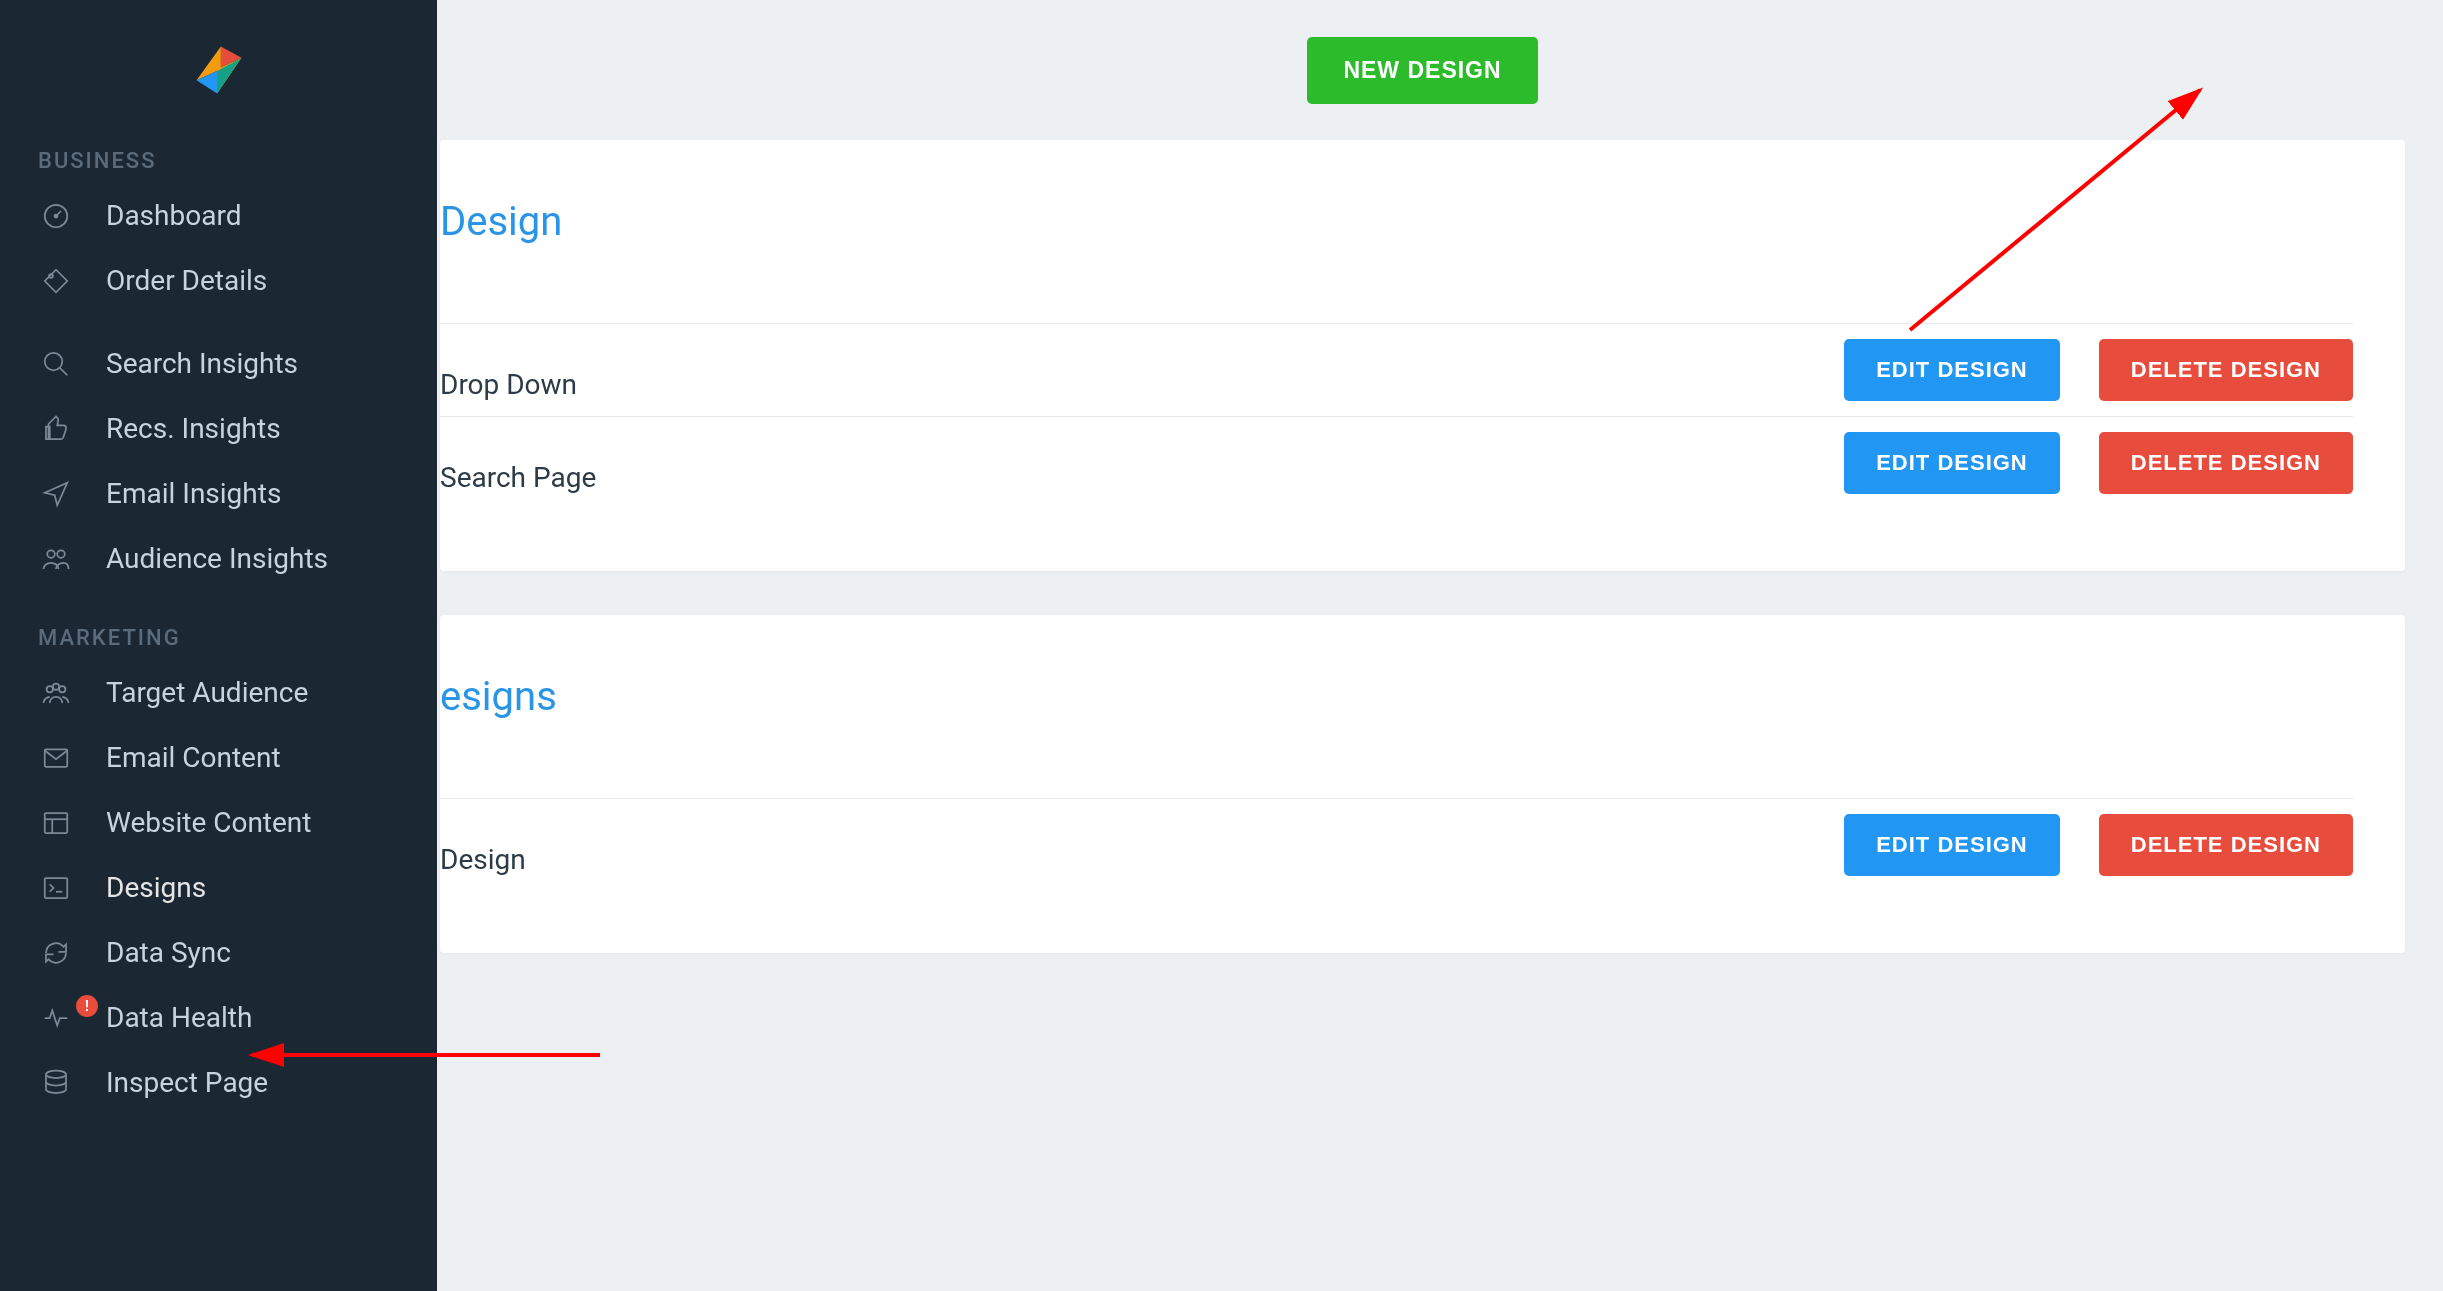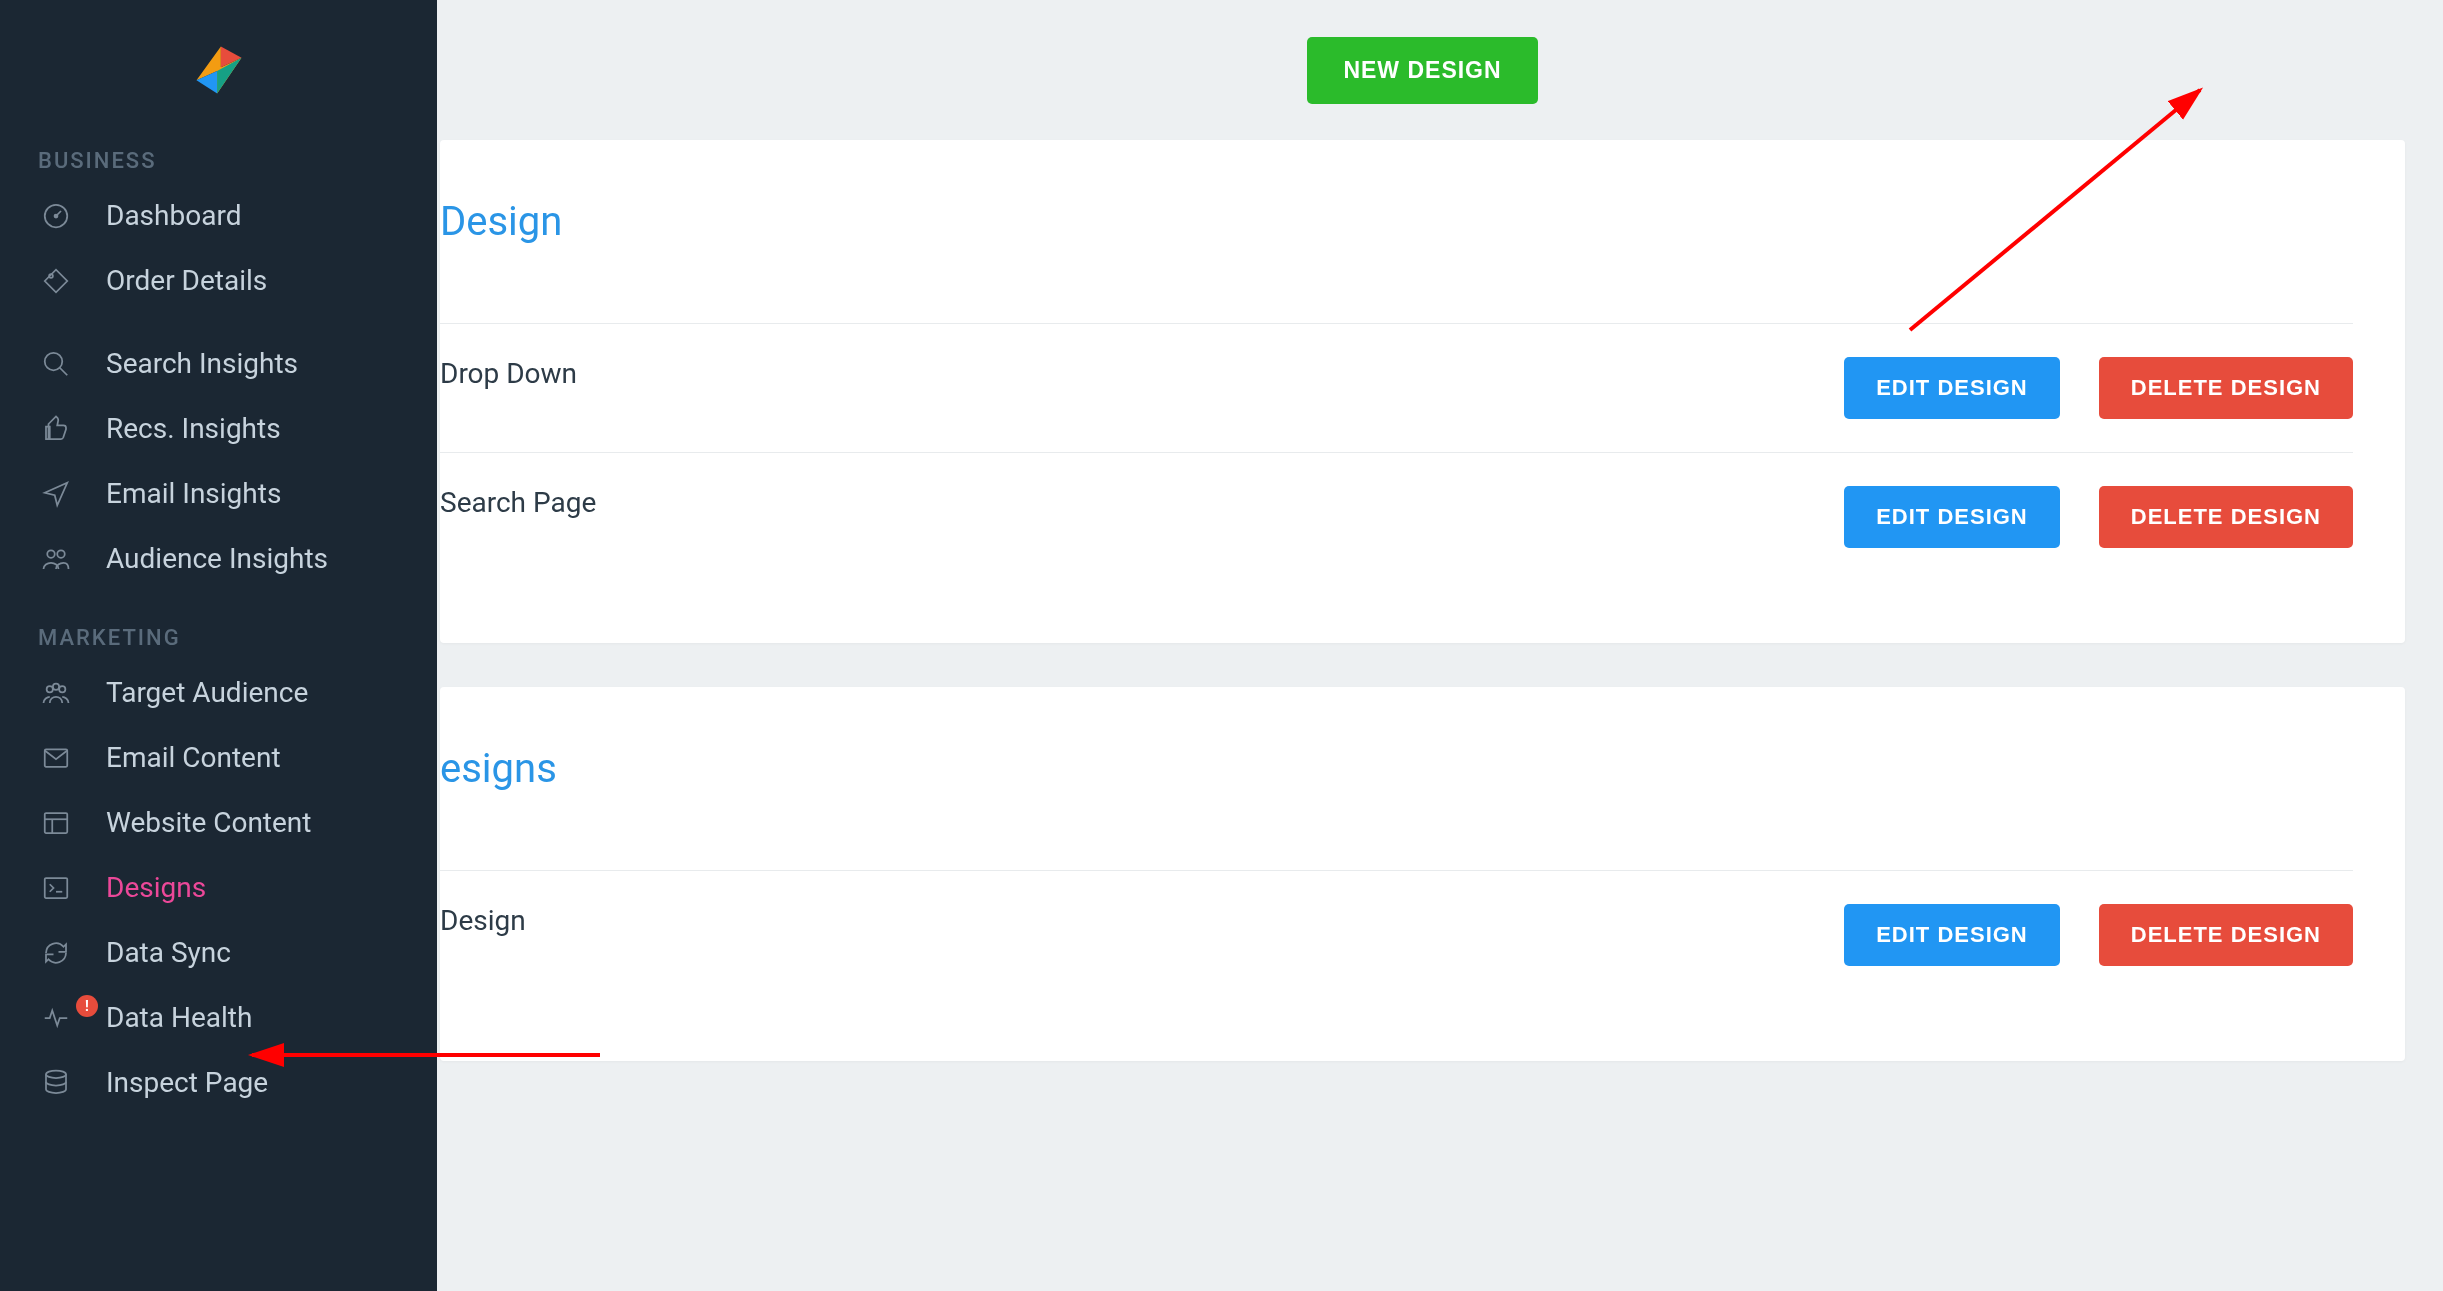--- a/index.html
+++ b/index.html
@@ -42,21 +42,21 @@
   align-items: center;
   gap: 32px;
   padding: 16px 0 16px 38px;
   color: #c7d3dd;
   font-size: 28px;
   cursor: pointer;
   position: relative;
 }
 .nav-item .icon { width: 36px; display: flex; align-items: center; justify-content: center; }
 .nav-item .icon svg { stroke: #7c8a98; fill: none; stroke-width: 1.4; }
-.nav-item.active { color: #ec4899; }
+.nav-item.active { color: #e5e5e5; }
 
 .badge-alert {
   position: absolute;
   left: 76px;
   top: 10px;
   width: 22px; height: 22px;
   background: #e74c3c;
   border-radius: 50%;
   display: flex; align-items: center; justify-content: center;
   color: #fff;
@@ -102,24 +102,24 @@
 }
 .card-title {
   color: #2a95e6;
   font-size: 40px;
   font-weight: 400;
   padding-left: 0px;
   margin-bottom: 78px;
 }
 .row {
   display: flex;
-  align-items: flex-start;
+  align-items: flex-end;
   justify-content: space-between;
   border-top: 1px solid #e8ebed;
-  padding: 33px 0;
+  padding: 15px 0;
 }
 .row:first-of-type { border-top: 1px solid #e8ebed; }
 .row-label {
   font-size: 28px;
   color: #2d3b47;
 }
 .row-actions { display: flex; gap: 39px; }
 .row-actions .btn { padding: 18px 32px; font-size: 22px; }
 
 

